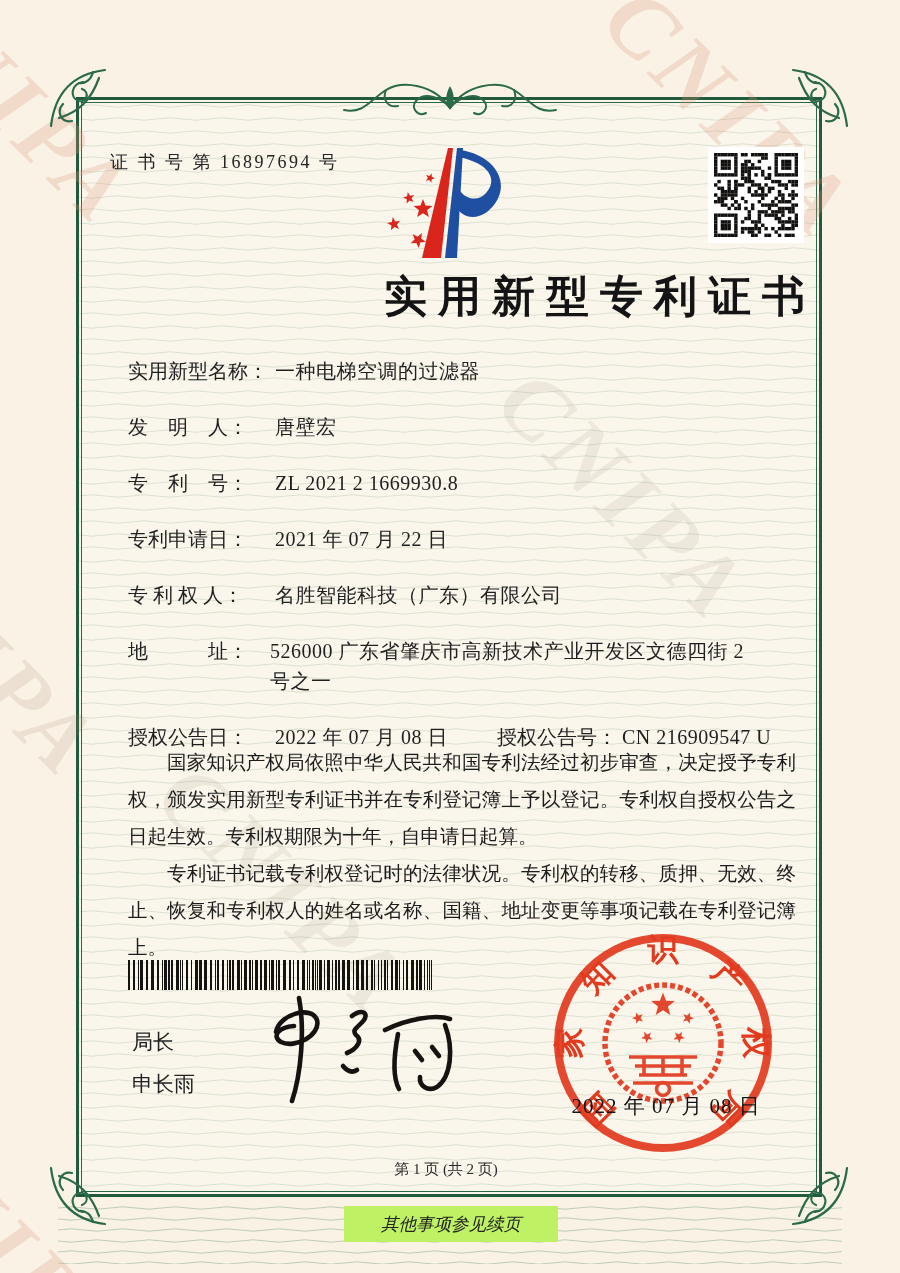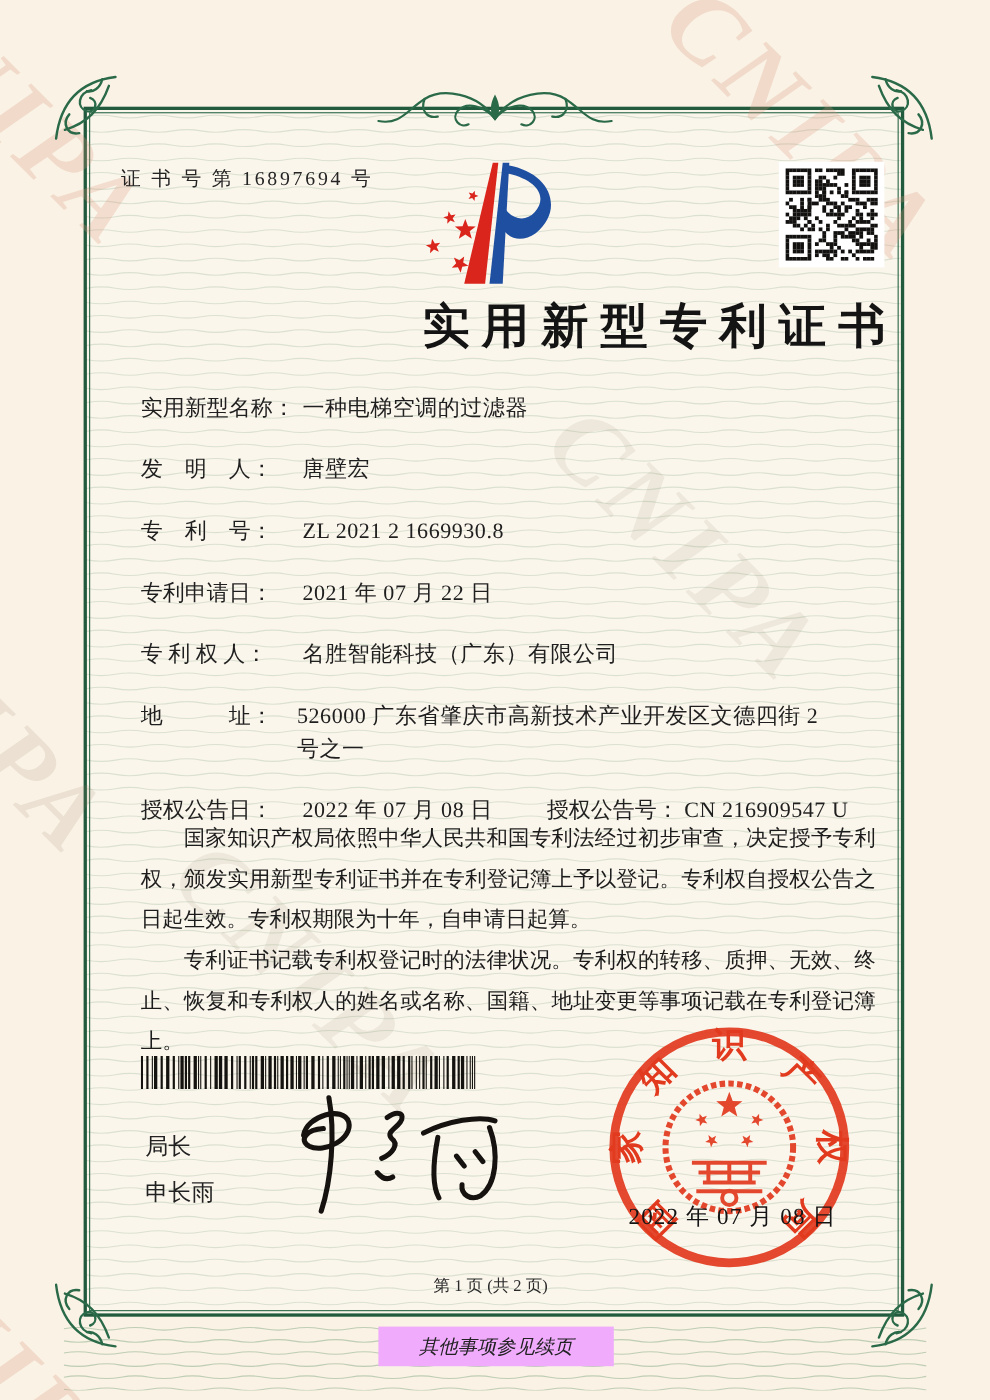--- a/index.html
+++ b/index.html
@@ -41,21 +41,21 @@
   .barcode{position:absolute;left:128px;top:960px;}
   .officer-title{position:absolute;left:132px;top:1028px;font-size:21px;color:#222;}
   .officer-name{position:absolute;left:132px;top:1070px;font-size:21px;color:#222;}
   .signature{position:absolute;left:248px;top:988px;z-index:3;}
   .seal{position:absolute;left:543px;top:925px;z-index:2;}
   .seal-date{position:absolute;left:538px;top:1092px;width:256px;text-align:center;
              font-size:21px;color:#141414;letter-spacing:1px;z-index:3;}
   .page-footer{position:absolute;left:76px;top:1160px;width:740px;text-align:center;
                font-size:15px;color:#2a2a2a;z-index:2;}
   .bottom-strip{position:absolute;left:58px;top:1202px;width:784px;height:62px;z-index:0;}
-  .cont-note{position:absolute;left:344px;top:1206px;width:214px;height:36px;background:#f0abfc;
+  .cont-note{position:absolute;left:344px;top:1206px;width:214px;height:36px;background:#bef264;
              z-index:2;text-align:center;line-height:36px;font-size:17.5px;font-style:italic;color:#222;}
 </style>
 </head>
 <body>
 
 <div class="page">
 
   <div class="wm pink" style="left:-62px;top:-48px;">CNIPA</div>
   <div class="wm pink" style="left:658px;top:-34px;">CNIPA</div>
   <div class="wm gray" style="left:552px;top:348px;">CNIPA</div>

